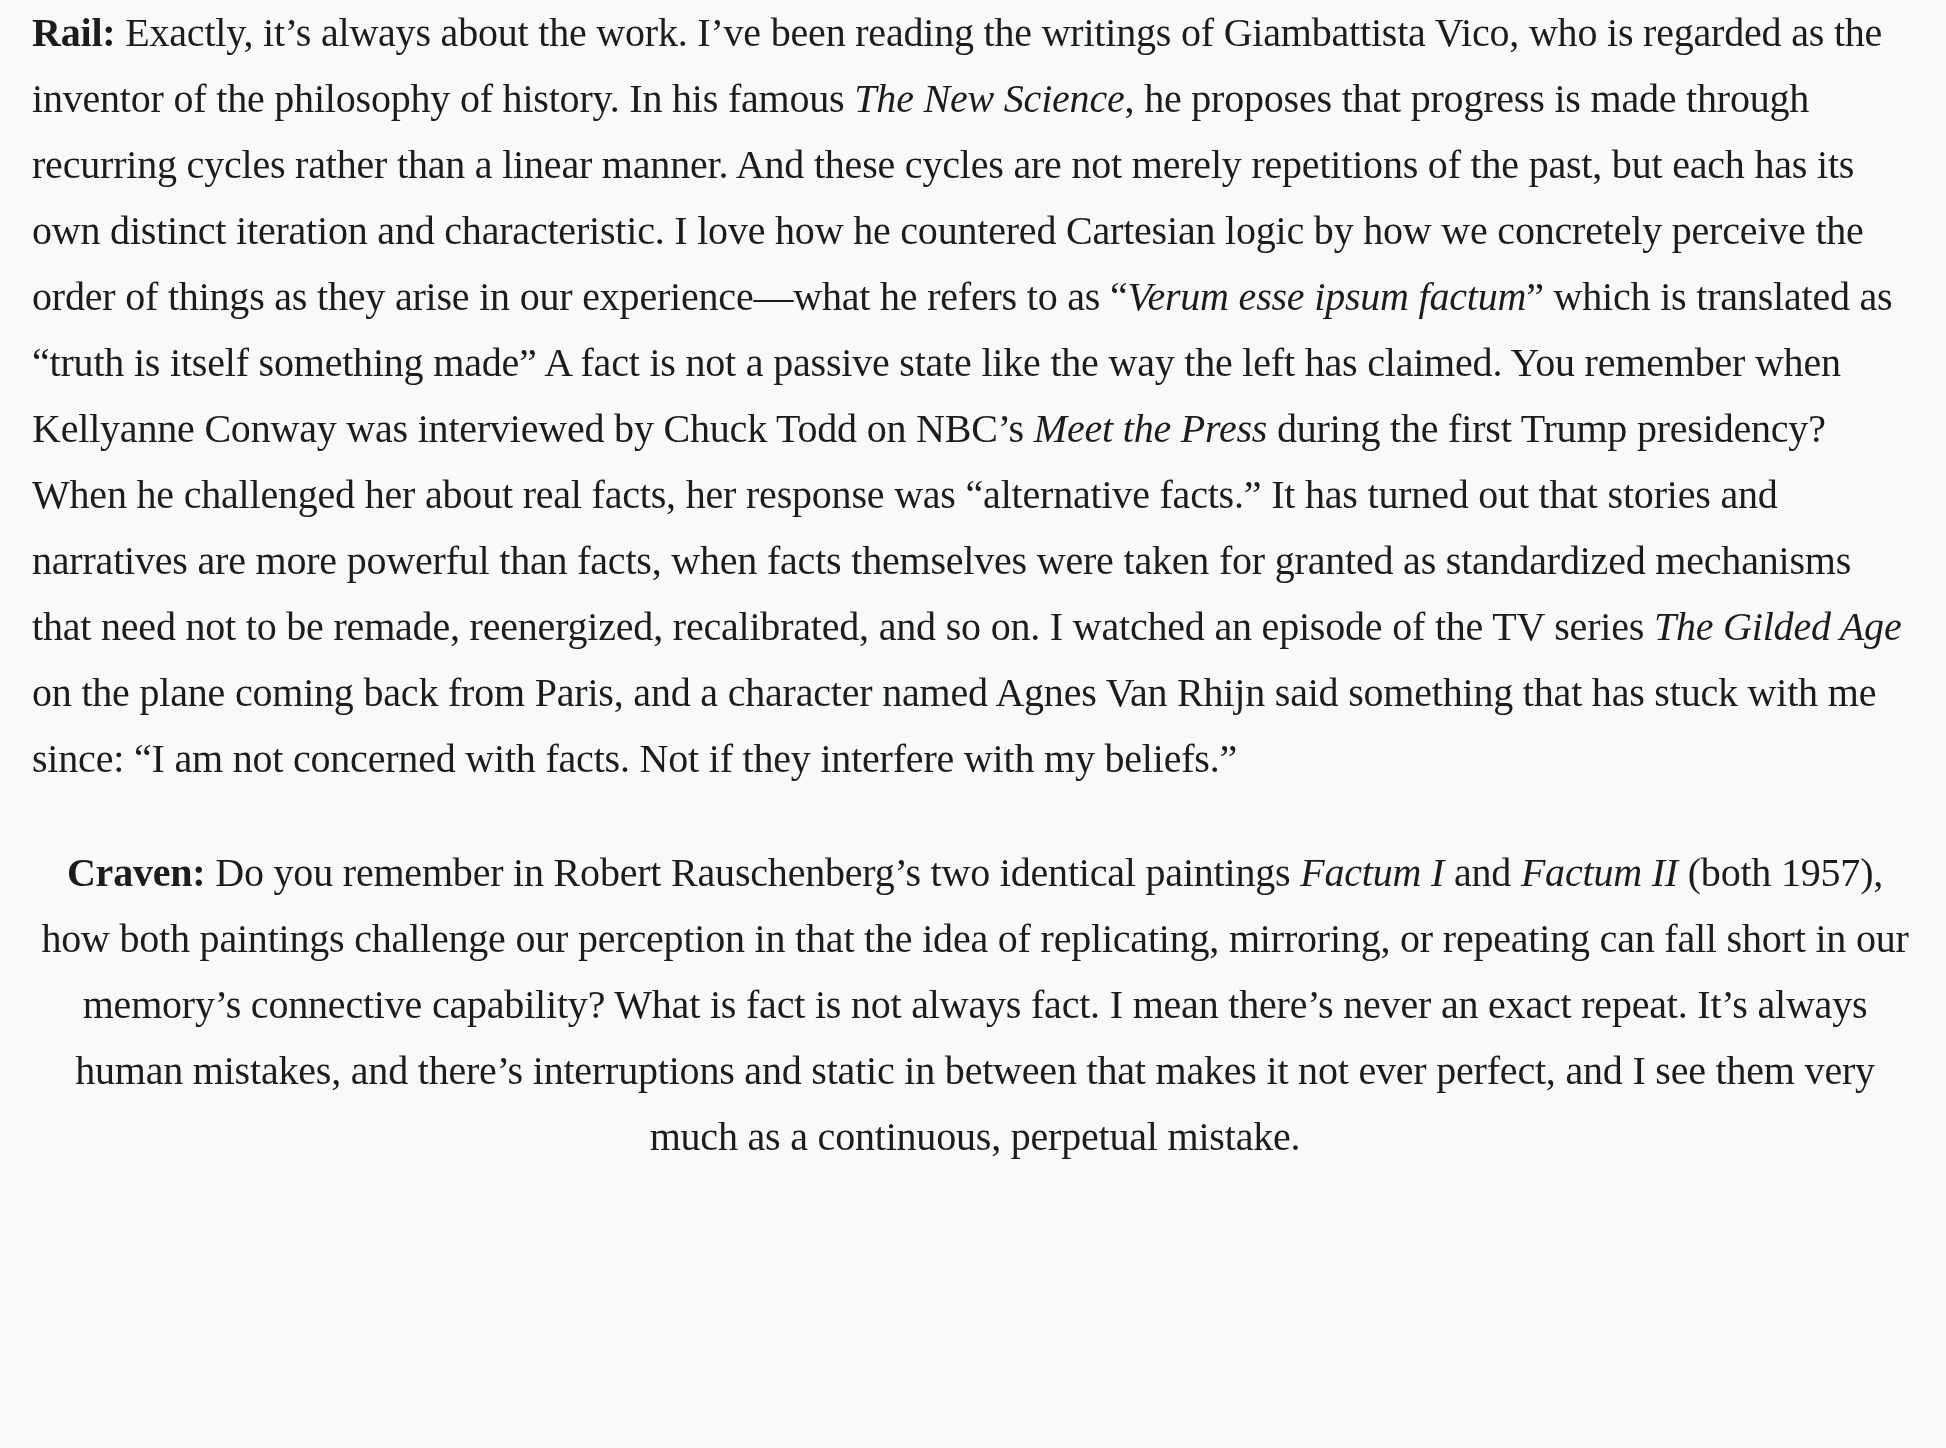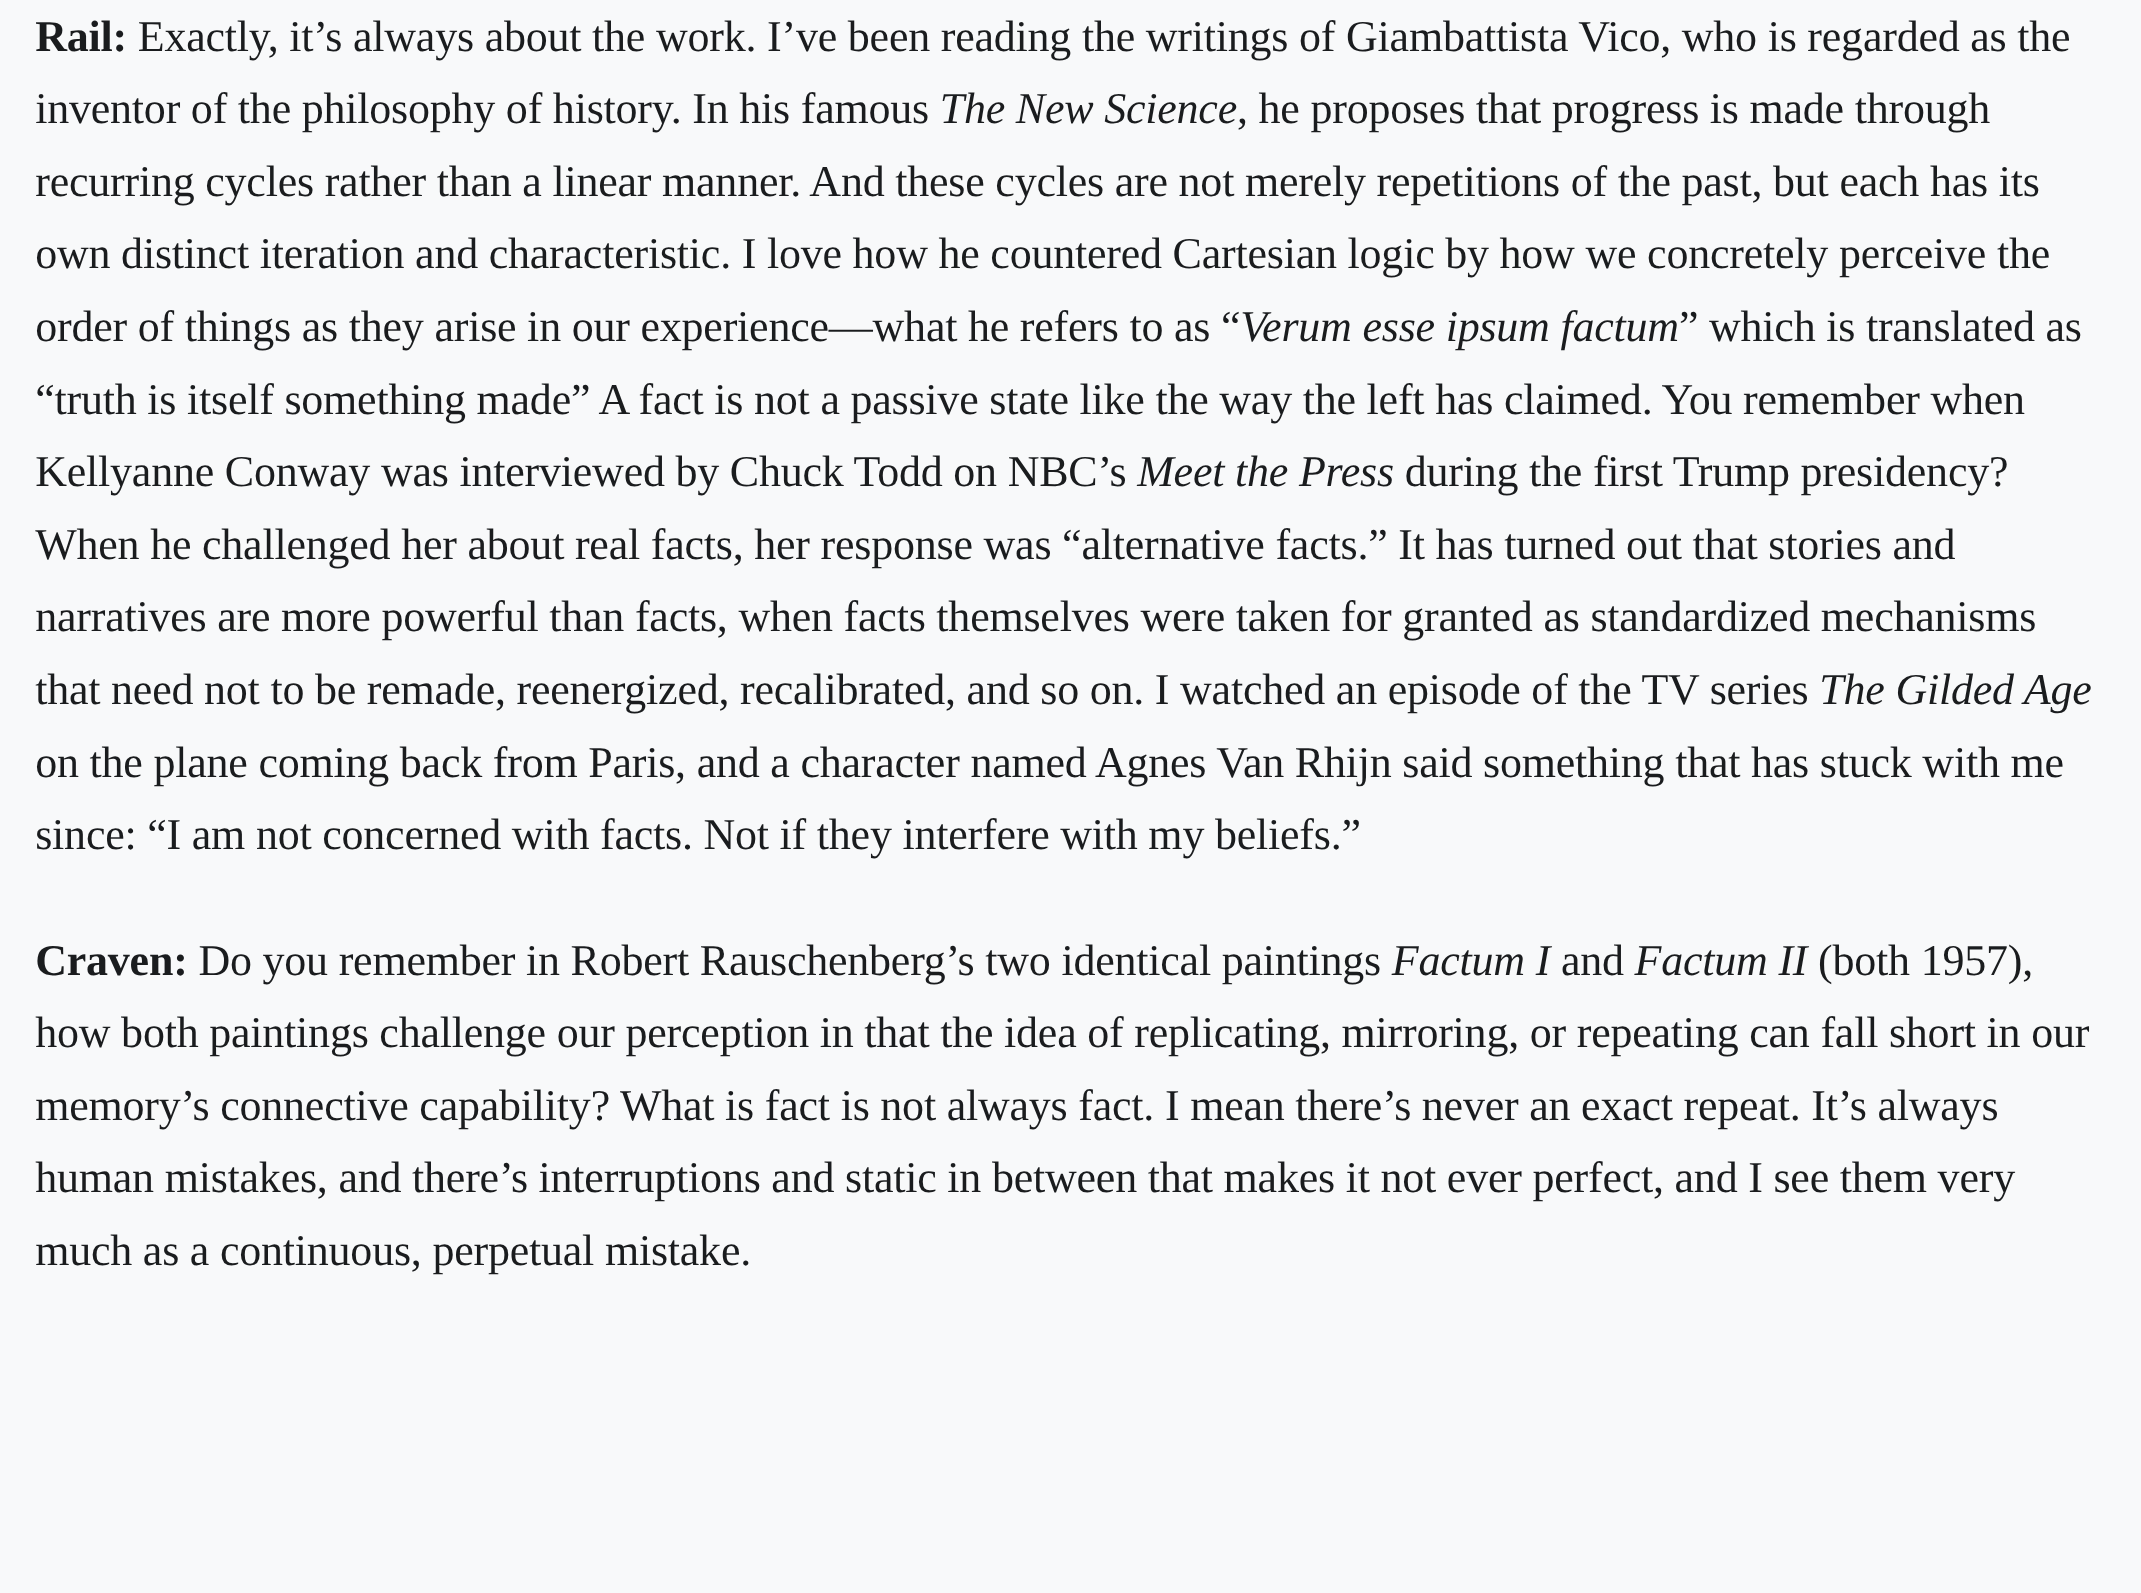--- a/index.html
+++ b/index.html
@@ -20,20 +20,21 @@
     font-size: 40px;
     line-height: 66px;
     color: #1a1c1e;
     letter-spacing: -0.2px;
   }
   .article p {
     margin: 0 0 48px 0;
   }
   .article p:last-child {
     margin-bottom: 0;
+    text-align: center;
   }
   .article strong {
     font-weight: bold;
   }
   .article em {
     font-style: italic;
   }
 </style>
 </head>
 <body style="background-color: rgb(248, 249, 250);">

